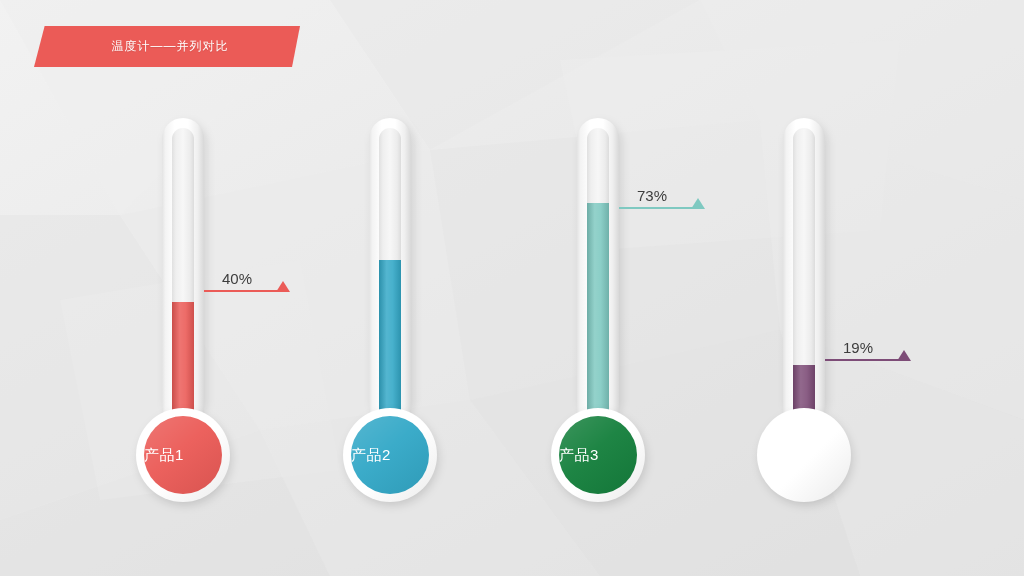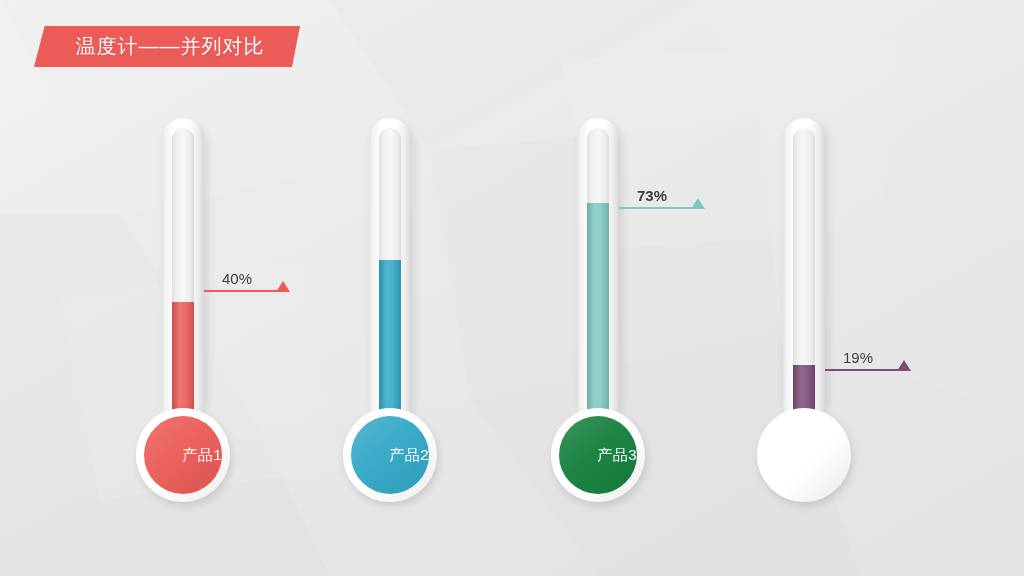--- a/index.html
+++ b/index.html
@@ -43,21 +43,21 @@
   #title-text {
     position: absolute;
     left: 34px;
     top: 26px;
     width: 266px;
     height: 41px;
     display: flex;
     align-items: center;
     justify-content: center;
     color: #ffffff;
-    font-size: 20px;
+    font-size: 12px;
     letter-spacing: 1px;
     padding-left: 6px;
     box-sizing: border-box;
     text-shadow: 0 1px 1px rgba(0,0,0,0.10);
   }
 
   
   .thermo {
     position: absolute;
     top: 0;
@@ -140,21 +140,21 @@
   }
   .bulb-core {
     position: absolute;
     left: 28px;
     top: 416px;
     width: 78px;
     height: 78px;
     border-radius: 50%;
     display: flex;
     align-items: center;
-    justify-content: flex-end;
+    justify-content: flex-start;
   }
   .bulb-core::after {
     content: "";
     position: absolute;
     inset: 0;
     border-radius: 50%;
     background: linear-gradient(140deg,
       rgba(255,255,255,0.17) 0%, rgba(255,255,255,0.04) 45%,
       rgba(0,0,0,0.08) 100%);
   }
@@ -274,33 +274,33 @@
         </div>
         <div class="neck" style="top: 424px; height: 34px; background: rgb(127, 201, 193);"></div>
         <div class="bulb-shadow"></div>
         <div class="bulb-ring"></div>
         <div class="bulb-core" style="background: #15803d;">
           <span class="bulb-label">产品3</span>
         </div>
         <div class="callout" style="left: 88px; top: 185px; width: 100px;">
           <div class="callout-line" style="width: 78px; background: rgb(127, 201, 193);"></div>
           <div class="callout-tri" style="left: 72px; border-bottom: 11px solid rgb(127, 201, 193);"></div>
-          <div class="callout-label" style="left: 18px; font-weight: bold;">73%</div>
+          <div class="callout-label" style="left: 18px;">73%</div>
         </div>
       </div>
       <div class="thermo" style="left: 737px;">
         <div class="tube-shadow"></div>
         <div class="tube-outer"></div>
         <div class="tube-inner">
           <div class="liquid" style="height: 63px; background: rgb(125, 76, 119);"></div>
         </div>
         <div class="neck" style="top: 424px; height: 34px; background: rgb(125, 76, 119);"></div>
         <div class="bulb-shadow"></div>
         <div class="bulb-ring"></div>
-        <div class="callout" style="left: 88px; top: 347px; width: 100px;">
+        <div class="callout" style="left: 88px; top: 337px; width: 100px;">
           <div class="callout-line" style="width: 78px; background: rgb(125, 76, 119);"></div>
           <div class="callout-tri" style="left: 72px; border-bottom: 11px solid rgb(125, 76, 119);"></div>
           <div class="callout-label" style="left: 18px;">19%</div>
         </div>
       </div>
     </div>
 
 </div>
 
 </body></html>

